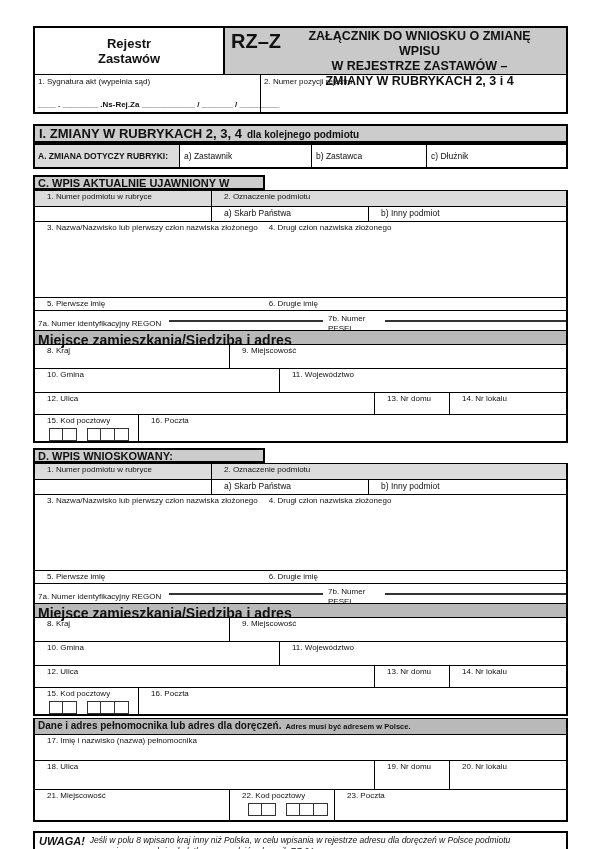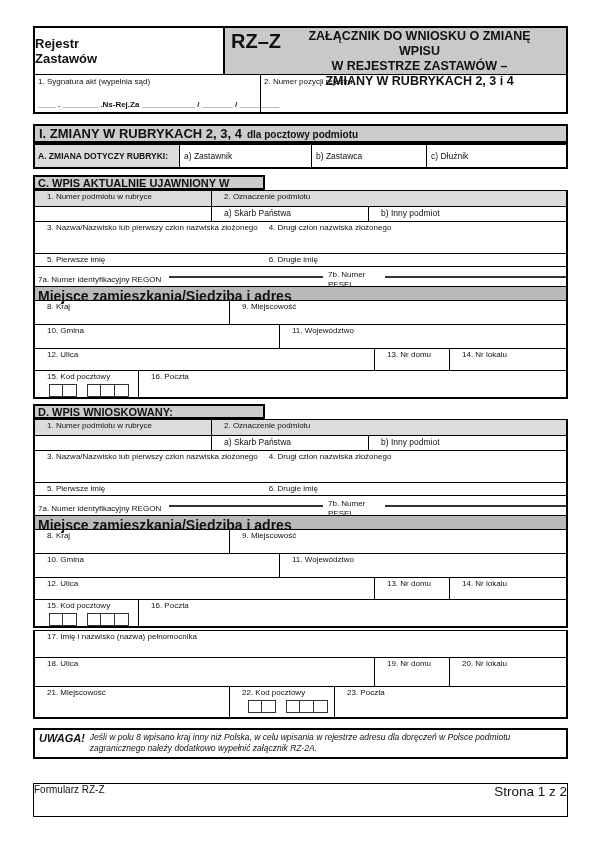--- a/index.html
+++ b/index.html
@@ -8,21 +8,21 @@
   .page {
     width:600px; height:849px; background:#fff; margin:0 auto; position:relative;
     padding:26px 32px 0 33px;
   }
   .flabel { font-size:8px; line-height:10px; display:block; }
   
   .hdr-table { border:2px solid #000; }
   .hdr-top { display:flex; height:47px; border-bottom:1px solid #000; }
   .hdr-register {
     width:190px; border-right:2px solid #000; background:#fff;
-    display:flex; flex-direction:column; justify-content:center; 
+    display:flex; flex-direction:column; justify-content:center; align-items:center;
     font-weight:bold; font-size:13px; line-height:15px;
   }
   .hdr-gray { flex:1; background:var(--header_gray); display:flex; }
   .hdr-code { font-weight:bold; font-size:20px; padding:2px 6px 0 6px; }
   .hdr-title { flex:1; text-align:center; font-weight:bold; font-size:12.5px; line-height:15px; padding-top:1px; padding-right:14px; }
   .hdr-bottom { display:flex; height:37px; }
   .hdr-sig { width:226px; border-right:1px solid #000; padding:2px 3px; position:relative; }
   .sig-blank { font-size:8px; font-weight:bold; position:absolute; bottom:3px; left:3px; white-space:nowrap; }
   .hdr-num { flex:1; padding:2px 3px; }
   
@@ -53,21 +53,21 @@
   .r { display:flex; position:relative; }
   .r + .r { border-top:1px solid #000; }
   .cell { position:relative; padding:1px 12px; }
   .cell.bR { border-right:1px solid #000; }
   .gray { background:var(--cell_gray); }
   .r1 { height:15px; } .r2 { height:15px; }
   .c-num { width:177px; }
   .c-ozn { flex:1; }
   .c-a { width:157px; } .c-b { flex:1; }
   .r2 .flabel { font-size:8.5px; }
-  .r34 { height:32px; } .r56 { height:13px; }
+  .r34 { height:32px; } .r56 { height:13px;margin-top:44px; }
   .lbl4 { position:absolute; left:44%; top:1px; }
   .r7 { height:20px; align-items:center; }
   .lbl7a { width:134px; padding:6px 0 0 3px; }
   .lbl7b { width:62px; padding:6px 0 0 5px; }
   .boxes { display:flex; }
   .cbox { border:1px solid #333; border-left-width:0; background:#fff; height:100%; }
   .boxes .cbox:first-child { border-left-width:1px; }
   .regon .cbox { width:11px; } .regon { width:154px; }
   .pesel { flex:1; } .pesel .cbox { flex:1; }
   .cbox.gshade { background:var(--box_gray); }
@@ -120,21 +120,21 @@
         <span class="sig-blank">____ . ________ .Ns-Rej.Za ____________ / _______ / _________</span>
       </div>
       <div class="hdr-num">
         <span class="flabel">2. Numer pozycji rejestru</span>
       </div>
     </div>
   </div>
 
   <div class="ibar">
     <span class="big">I.  ZMIANY W RUBRYKACH 2, 3, 4</span>
-    <span class="small">dla pocztowy podmiotu</span>
+    <span class="small">dla kolejnego podmiotu</span>
   </div>
 
   <div class="ab-table">
     <div class="ab-row ra">
       <div class="ab-label">A. ZMIANA DOTYCZY RUBRYKI:</div>
       <div class="ab-cell ab-a">a) Zastawnik</div>
       <div class="ab-cell ab-b">b) Zastawca</div>
       <div class="ab-cell ab-c">c) Dłużnik</div>
     </div>
   </div>
@@ -361,20 +361,24 @@
             </div>
         </div>
       </div>
       <div class="cell" style="flex:1">
           <span class="flabel">16. Poczta</span>
         </div>
     </div>
   </div>
 
   <div class="sub-table mt2">
+    <div class="r att-bar">
+      <span class="t1">Dane i adres pełnomocnika lub adres dla doręczeń.</span>
+      <span class="t2">Adres musi być adresem w Polsce.</span>
+    </div>
     <div class="r r17">
       <div class="cell" style="flex:1">
           <span class="flabel">17. Imię i nazwisko (nazwa) pełnomocnika</span>
         </div>
     </div>
     <div class="r r1820">
       <div class="cell bR w-ulica">
           <span class="flabel">18. Ulica</span>
         </div>
       <div class="cell bR w-domu">

